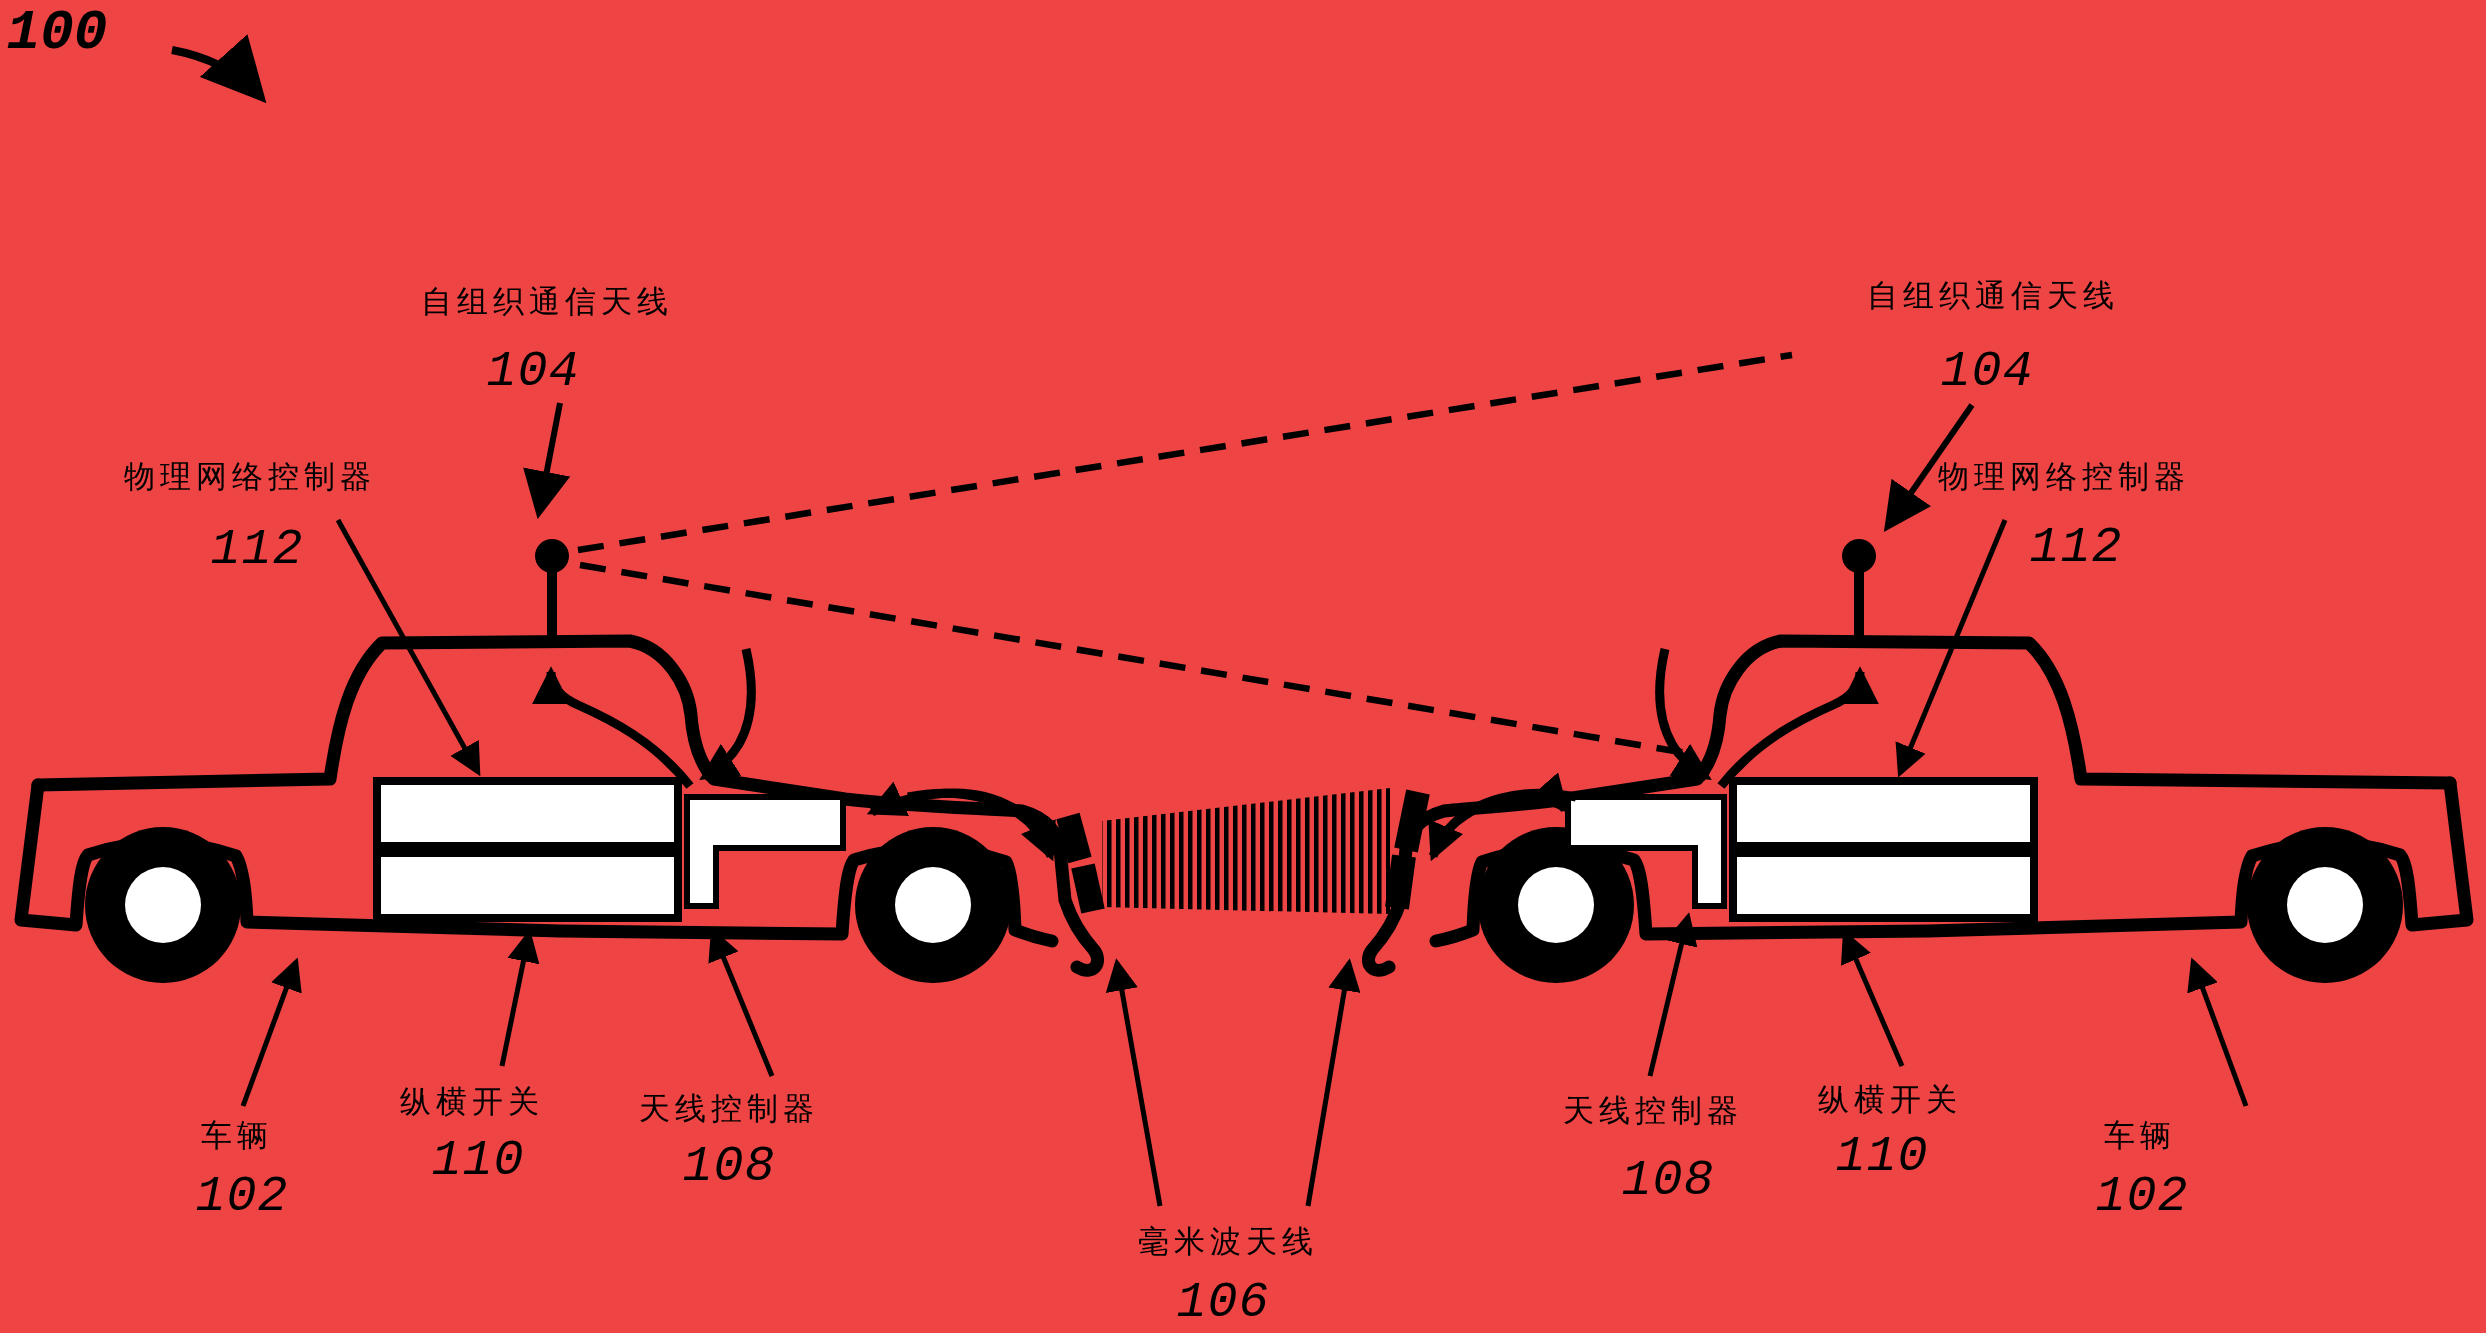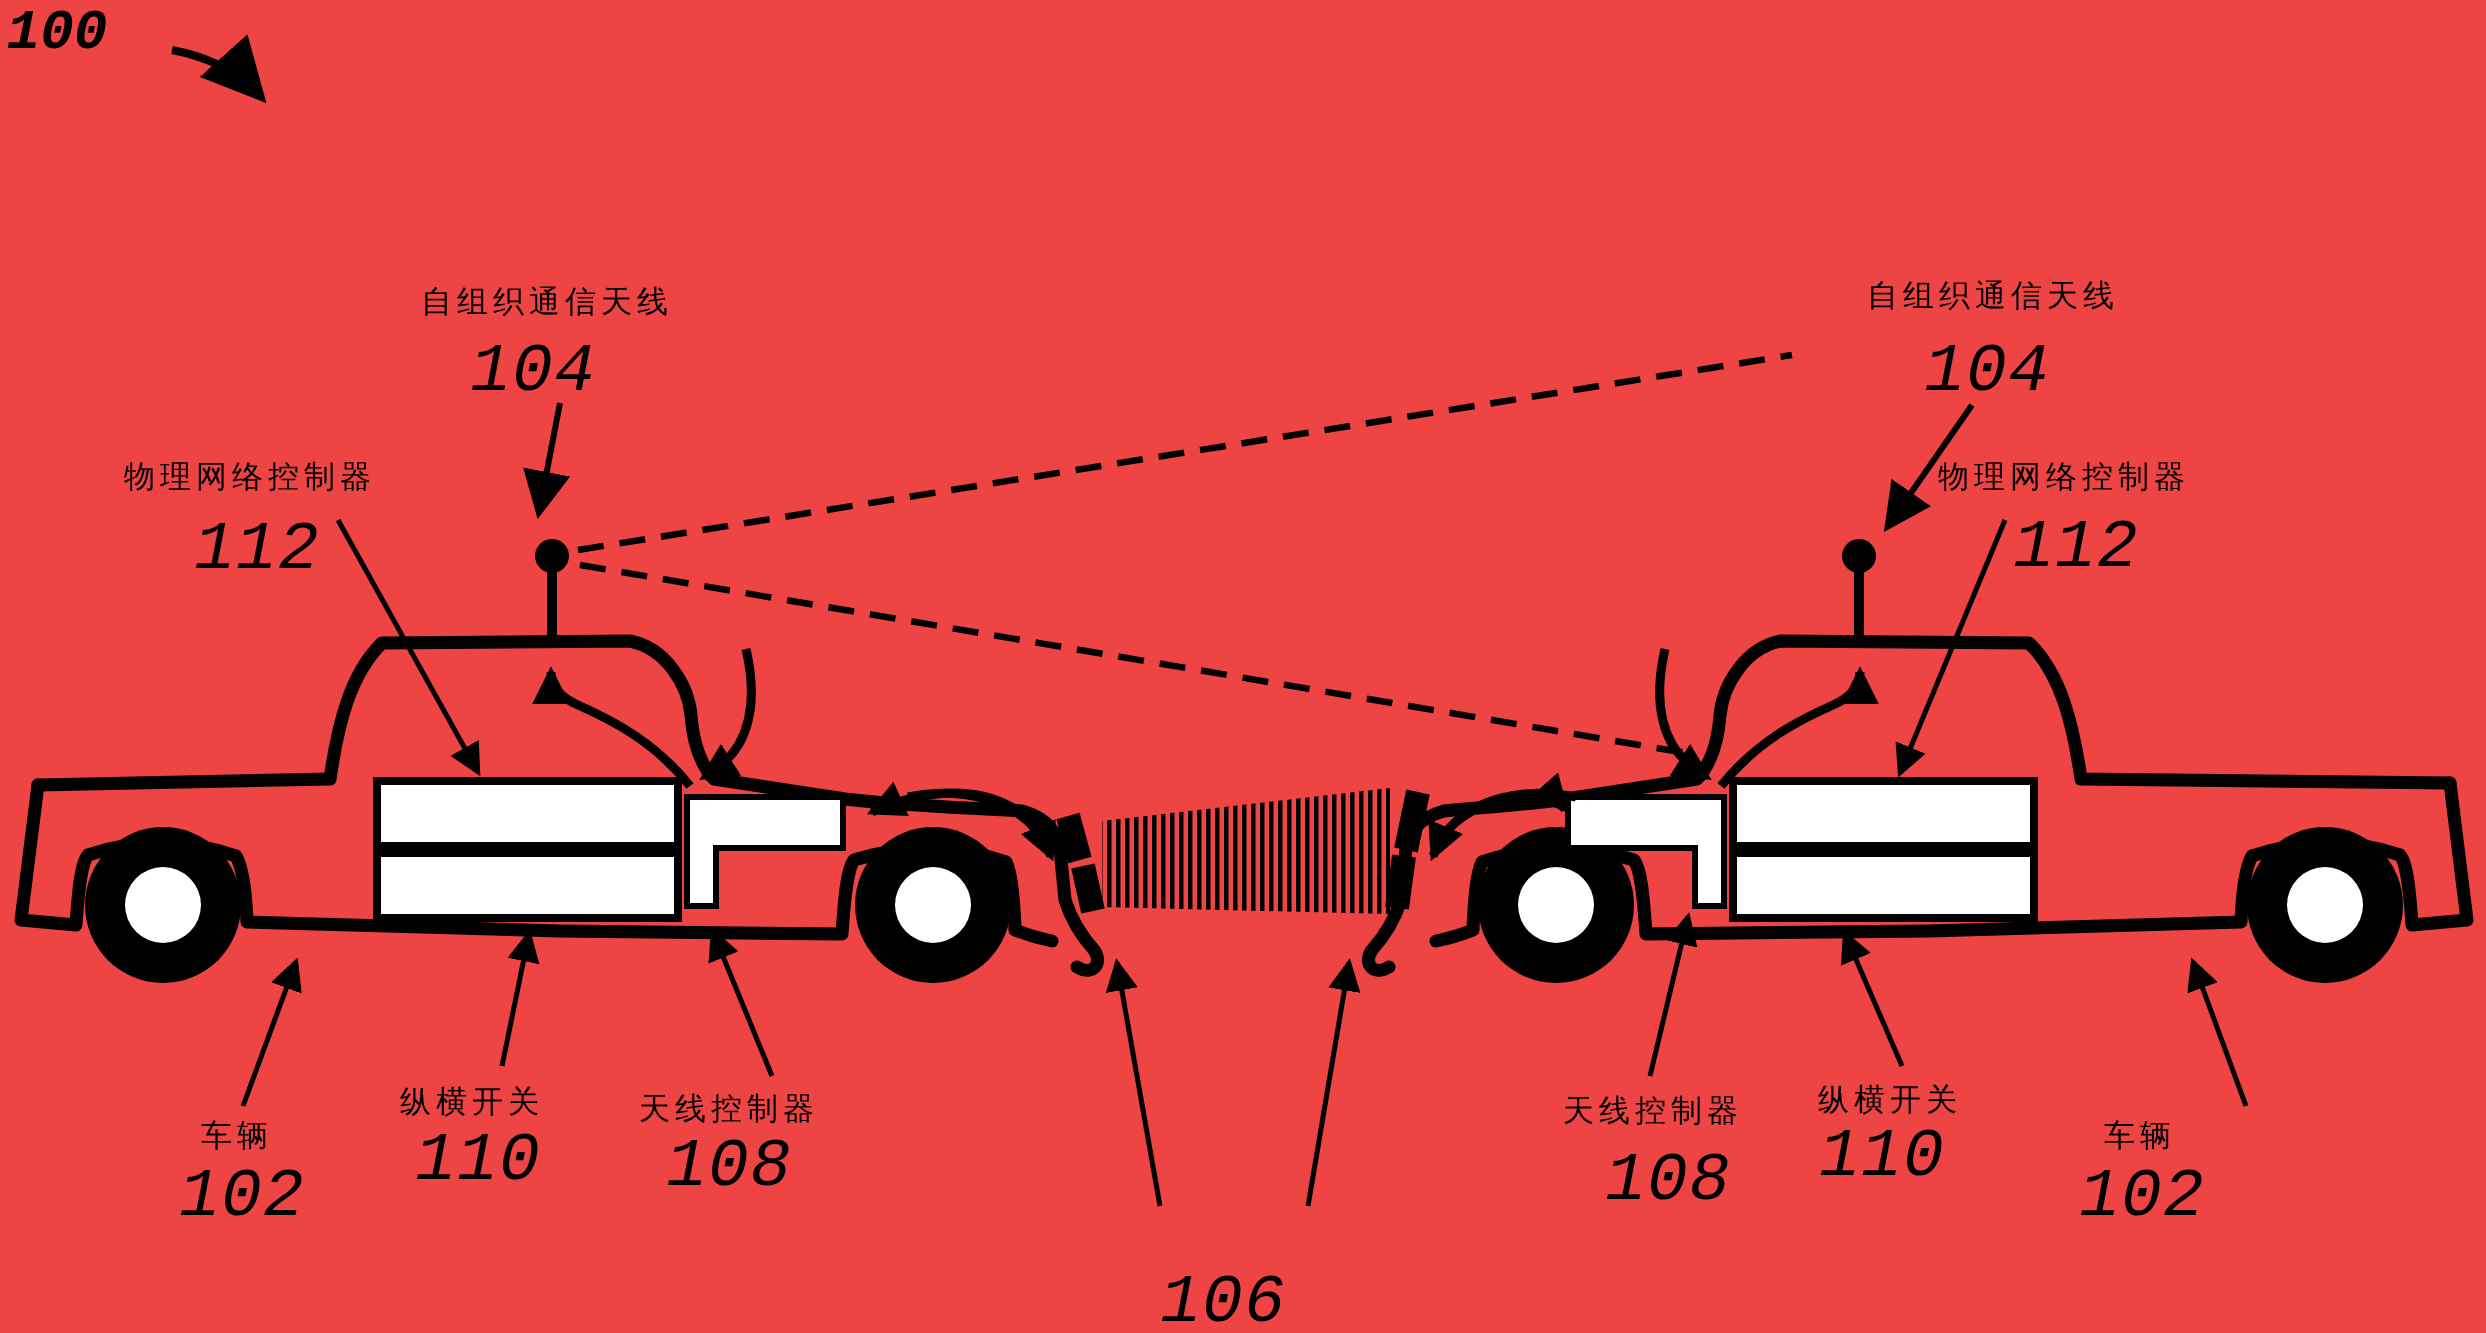--- a/index.html
+++ b/index.html
@@ -16,21 +16,21 @@
     position:absolute;
     transform:translate(-50%,-50%);
     font-size:31px;
     letter-spacing:5px;
     white-space:nowrap;
     color:#000;
   }
   .ref{
     position:absolute;
     transform:translate(-50%,-50%);
-    font-size:68px;
+    font-size:50px;
     font-style:italic;
     letter-spacing:1px;
     white-space:nowrap;
     color:#000;
   }
   .figref{
     position:absolute;
     transform:translate(-50%,-50%);
     font-size:56px;
     font-style:italic;
@@ -144,20 +144,21 @@
 
   <div class="lbl" style="left:237px;top:1136px;">车辆</div>
   <div class="ref" style="left:242px;top:1196px;">102</div>
 
   <div class="lbl" style="left:472px;top:1102px;">纵横开关</div>
   <div class="ref" style="left:478px;top:1160px;">110</div>
 
   <div class="lbl" style="left:729px;top:1109px;">天线控制器</div>
   <div class="ref" style="left:729px;top:1166px;">108</div>
 
+  <div class="lbl" style="left:1228px;top:1242px;">毫米波天线</div>
   <div class="ref" style="left:1223px;top:1302px;">106</div>
 
   <div class="lbl" style="left:1993px;top:296px;">自组织通信天线</div>
   <div class="ref" style="left:1987px;top:371px;">104</div>
 
   <div class="lbl" style="left:2064px;top:477px;">物理网络控制器</div>
   <div class="ref" style="left:2076px;top:547px;">112</div>
 
   <div class="lbl" style="left:1653px;top:1111px;">天线控制器</div>
   <div class="ref" style="left:1668px;top:1180px;">108</div>

